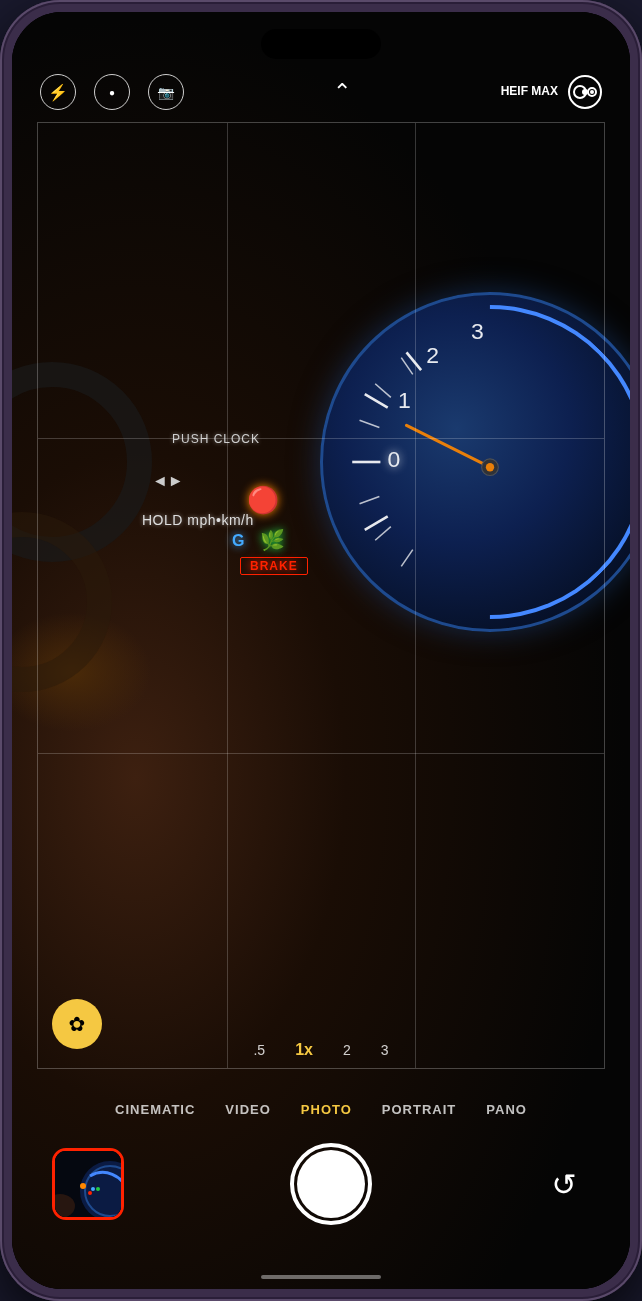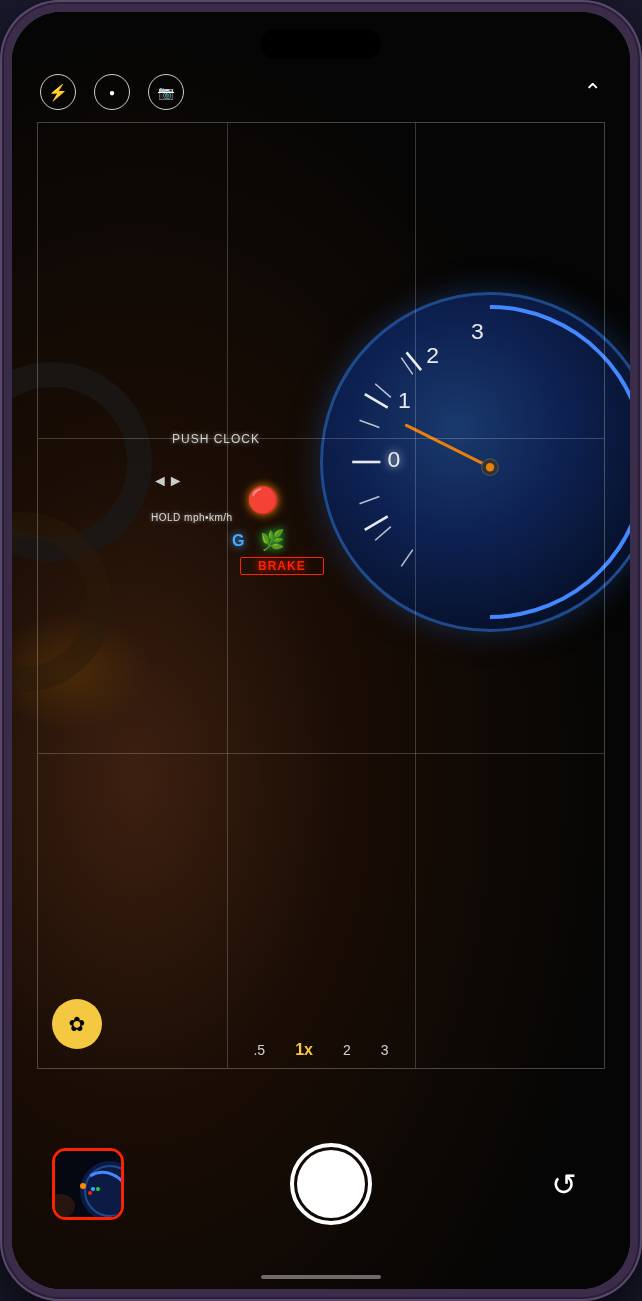--- a/index.html
+++ b/index.html
@@ -100,23 +100,23 @@
       font-size: 11px;
       font-weight: 500;
       letter-spacing: 1px;
       text-shadow: 0 0 4px rgba(255,255,255,0.5);
       line-height: 1.3;
     }
 
     .hold-text {
       position: absolute;
       top: 80px;
-      left: 59px;
+      left: 50px;
       color: #ddd;
-      font-size: 10px;
+      font-size: 14px;
       letter-spacing: 0.5px;
       text-shadow: 0 0 4px rgba(255,255,255,0.5);
     }
 
     
     .grid-overlay {
       position: absolute;
       top: 110px;
       left: 25px;
       right: 25px;
@@ -494,21 +494,21 @@
 
         <div class="hold-text">HOLD
 mph•km/h</div>
 
         <div style="position:absolute;top:55px;left:155px;font-size:26px;line-height:1;text-shadow:0 0 10px #ff8800;color:#ff8800;">🔴</div>
 
         <div style="position:absolute;top:100px;left:140px;color:#44aaff;font-size:16px;font-weight:700;text-shadow:0 0 8px #44aaff;">G</div>
 
         <div style="position:absolute;top:96px;left:168px;font-size:20px;text-shadow:0 0 8px #22cc44;">🌿</div>
 
-        <div style="position:absolute;top:125px;left:148px;color:#ff2200;font-size:12px;font-weight:700;letter-spacing:1px;text-shadow:0 0 8px #ff2200;border:1.5px solid #ff2200;padding:1px 17px;border-radius:2px;">BRAKE</div>
+        <div style="position:absolute;top:125px;left:148px;color:#ff2200;font-size:12px;font-weight:700;letter-spacing:1px;text-shadow:0 0 8px #ff2200;border:1.5px solid #ff2200;padding:1px 9px;border-radius:2px;">BRAKE</div>
       </div>
 
       <div class="grid-overlay">
         <div class="grid-line-v1"></div>
         <div class="grid-line-v2"></div>
         <div class="grid-line-h1"></div>
         <div class="grid-line-h2"></div>
       </div>
 
       <div class="status-bar">
@@ -531,20 +531,33 @@
           </div>
         </div>
 
         <div class="top-bar-center">
 
           <div style="color:#fff;font-size:22px;">
             <span>⌃</span>
           </div>
         </div>
 
+        <div class="top-bar-right">
+
+          <div class="heif-badge">
+            <span>HEIF
+MAX</span>
+          </div>
+
+          <div class="live-icon">
+            <div style="width:10px;height:10px;border-radius:50%;border:2px solid #fff;position:relative;display:flex;align-items:center;justify-content:center;">
+              <div style="width:4px;height:4px;border-radius:50%;background:#fff;"></div>
+            </div>
+          </div>
+        </div>
       </div>
 
       <div class="macro-btn">
         <span style="font-size:20px;">✿</span>
       </div>
 
       <div class="zoom-bar">
         <div class="zoom-btn">
           <span>.5</span>
         </div>
@@ -552,20 +565,37 @@
           <span>1x</span>
         </div>
         <div class="zoom-btn">
           <span>2</span>
         </div>
         <div class="zoom-btn">
           <span>3</span>
         </div>
       </div>
 
+      <div class="mode-bar">
+        <div class="mode-item">
+          <span>CINEMATIC</span>
+        </div>
+        <div class="mode-item">
+          <span>VIDEO</span>
+        </div>
+        <div class="mode-item active">
+          <span>PHOTO</span>
+        </div>
+        <div class="mode-item">
+          <span>PORTRAIT</span>
+        </div>
+        <div class="mode-item">
+          <span>PANO</span>
+        </div>
+      </div>
 
       <div class="bottom-bar">
 
         <div class="thumbnail">
           <div class="thumbnail-inner">
             
             <svg width="72" height="72" viewBox="0 0 72 72">
               <rect width="72" height="72" fill="#050810"></rect>
               <ellipse cx="55" cy="40" rx="30" ry="30" fill="#0d2050" opacity="0.8"></ellipse>
               <circle cx="55" cy="40" r="25" fill="none" stroke="#1e4a8e" stroke-width="2"></circle>

